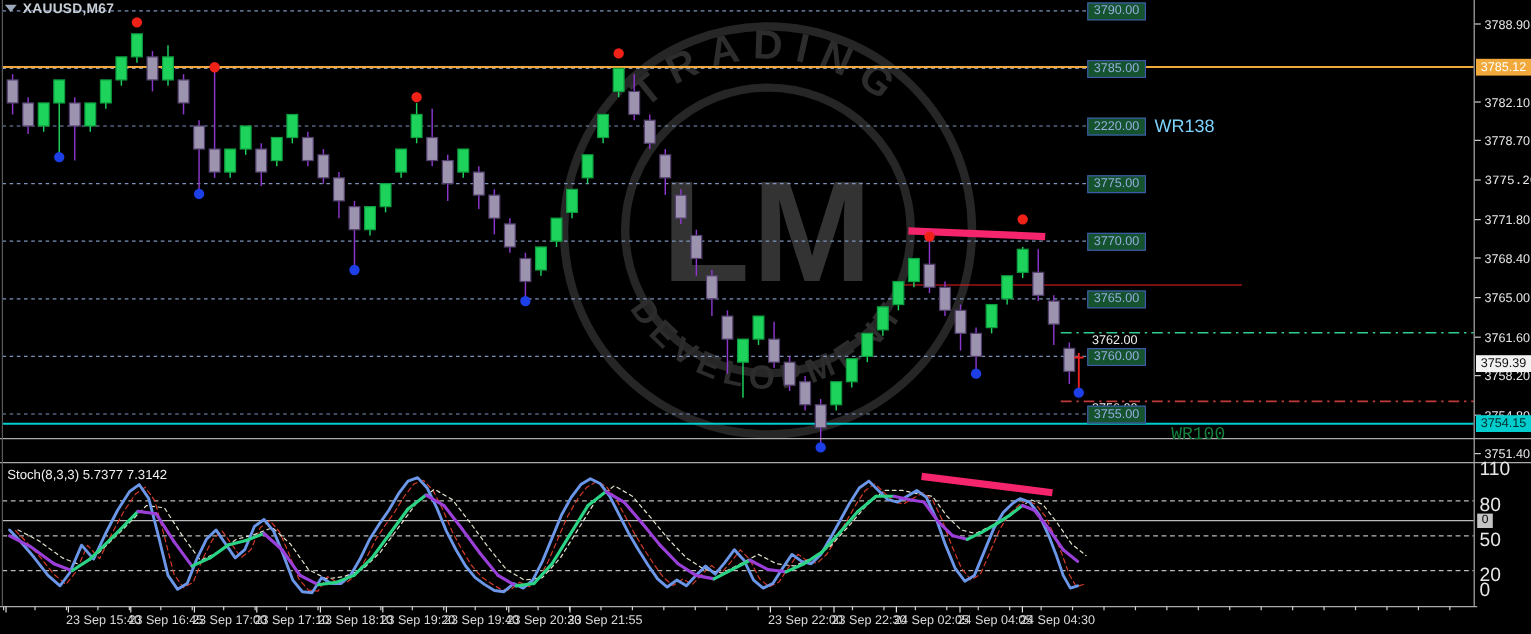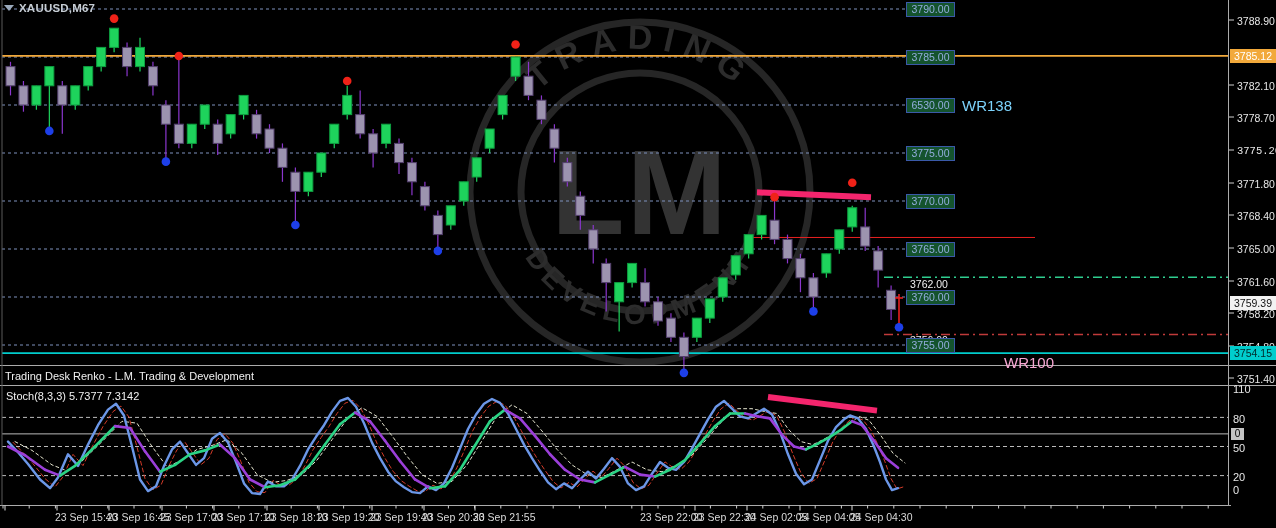--- a/index.html
+++ b/index.html
@@ -9,21 +9,21 @@
   .lbl{position:absolute;white-space:nowrap;line-height:1;}
   .title{color:#C6CDD4;font-size:11.5px;font-weight:bold;letter-spacing:.2px;text-align:right;}
   .tri{display:inline-block;width:0;height:0;border-left:5px solid transparent;
        border-right:5px solid transparent;border-top:6px solid #9AA9BC;margin-right:5px;
        vertical-align:1px;}
   .levelbox{position:absolute;left:906px;width:47px;height:13px;border:1px solid #3A59A8;
        color:#93ADDE;font-size:10.5px;text-align:center;line-height:13px;background:#14532d;}
   .axlabel{position:absolute;left:1237px;color:#E6E6E6;font-size:10.5px;}
   .badge{position:absolute;left:1230px;width:46px;height:14px;font-size:10.5px;
        text-align:center;line-height:14px;}
-  .stlabel{position:absolute;left:1233px;color:#E6E6E6;font-size:11px;}
+  .stlabel{position:absolute;left:1233px;color:#E6E6E6;font-size:16px;}
   .stbadge{position:absolute;left:1231px;width:13px;height:12px;background:#C4C4C4;color:#000;
        font-size:10px;text-align:center;line-height:12px;}
   .timelabel{position:absolute;top:511px;color:#D9D9D9;font-size:10.5px;}
   .wr{position:absolute;font-size:15px;}
   .note{position:absolute;color:#EFEFEF;font-size:10.5px;}
   .sep-title{position:absolute;left:5px;top:370px;color:#F0F0F0;font-size:11px;}
   .stoch-title{position:absolute;left:6px;top:390px;color:#F0F0F0;font-size:11px;}
 </style>
 </head>
 <body>
@@ -363,31 +363,30 @@
         <circle cx="852.25" cy="182.75999999999914" r="4.3" fill="#F02218"></circle>
         <circle cx="899" cy="327.24000000000086" r="4.3" fill="#1D3FE8"></circle>
       </g>
     </svg>
 
   <div class="lbl title" style="left:4px;top:3px;">
     <span class="tri"></span><span>XAUUSD,M67</span>
   </div>
 
   <div class="lbl wr" style="left:962px;top:57px;color:#7dd3fc;margin-top:41px;">WR138</div>
-  <div class="lbl wr" style="left:1004px;top:355px;color:#f9a8d4;">WR100</div>
+  <div class="lbl wr" style="left:976px;top:355px;color:#15803d;font-family:Liberation Mono, monospace;">WR100</div>
   <div class="lbl note" style="left:910px;top:279px;">3762.00</div>
   <div class="lbl note" style="left:910px;top:335px;">3756.00</div>
 
-  <div class="sep-title">Trading Desk Renko - L.M. Trading &amp; Development</div>
   <div class="stoch-title">Stoch(8,3,3) 5.7377 7.3142</div>
 
   <div id="overlays">
       <div class="levelbox" style="top:2px;">3790.00</div>
       <div class="levelbox" style="top:50px;">3785.00</div>
-      <div class="levelbox" style="top:98px;">6530.00</div>
+      <div class="levelbox" style="top:98px;">2220.00</div>
       <div class="levelbox" style="top:146px;">3775.00</div>
       <div class="levelbox" style="top:194px;">3770.00</div>
       <div class="levelbox" style="top:242px;">3765.00</div>
       <div class="levelbox" style="top:290px;">3760.00</div>
       <div class="levelbox" style="top:338px;">3755.00</div>
       <div class="axlabel" style="top:15px;">3788.90</div>
       <div class="axlabel" style="top:80px;">3782.10</div>
       <div class="axlabel" style="top:112px;">3778.70</div>
       <div class="axlabel" style="top:145px;font-family:Liberation Mono, monospace;">3775.20</div>
       <div class="axlabel" style="top:178px;">3771.80</div>

